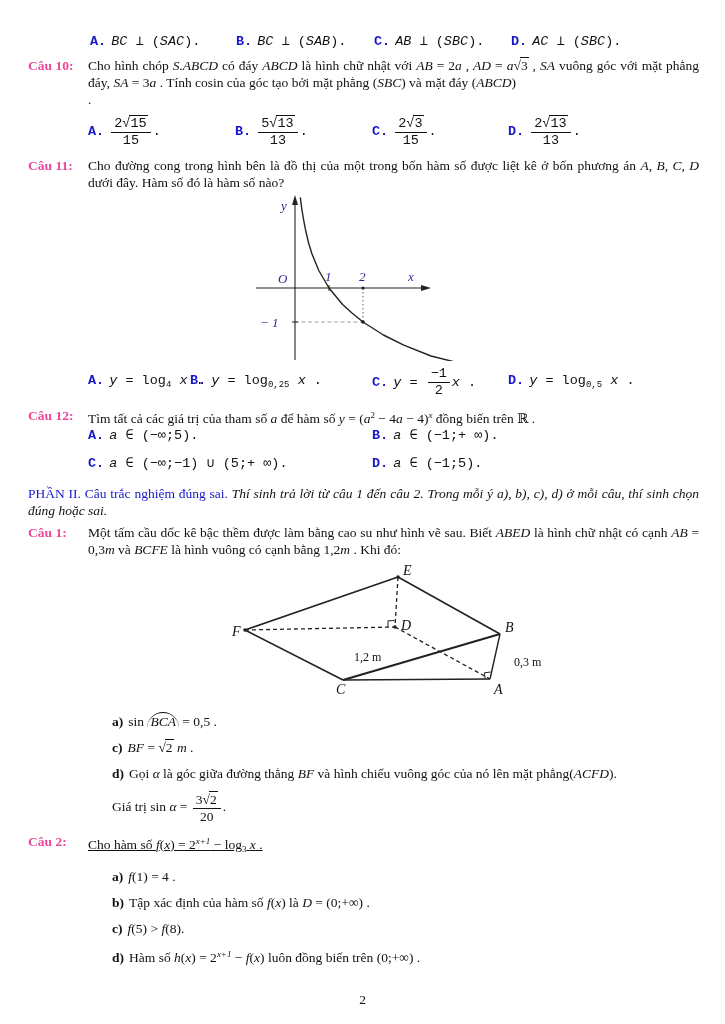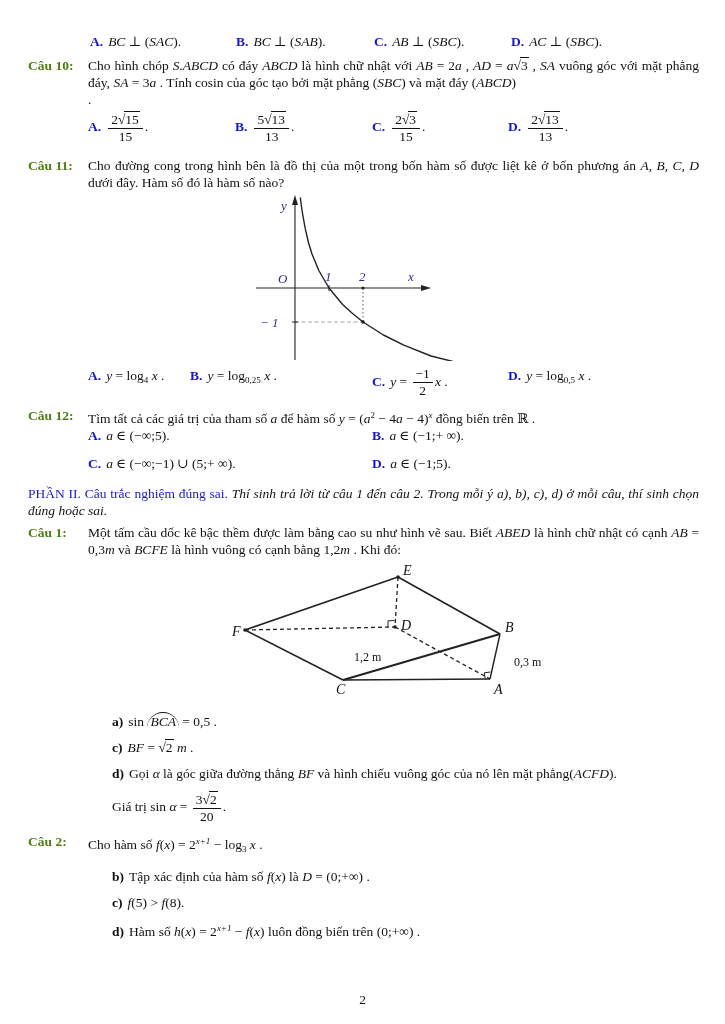--- a/index.html
+++ b/index.html
@@ -6,29 +6,29 @@
   .page{
     position:relative;
     width:725px;height:1024px;
     background:#fff;
     font-family:"Liberation Serif","DejaVu Serif",serif;
     font-size:13.5px;line-height:17px;color:#111;
     overflow:hidden;
   }
   .accent{color:#1717c9;font-weight:normal;}
   .qblock{position:relative;padding-left:88px;padding-right:26px;}
-  .qlabel{position:absolute;left:28px;top:0;color:#4d7c0f;font-weight:bold;white-space:nowrap;}
+  .qlabel{position:absolute;left:28px;top:0;color:#ec4899;font-weight:bold;white-space:nowrap;}
   .qtext{text-align:justify;}
   .seg-i{font-style:italic;}
   .seg-sup{font-size:9px;vertical-align:5px;}
   .seg-supi{font-size:9px;vertical-align:5px;font-style:italic;}
   .seg-sub{font-size:9px;vertical-align:-3px;}
   .seg-q{display:inline-block;border-top:1px solid #111;line-height:15px;padding:0 1px;margin-left:-1px;}
   .seg-arc{font-style:italic;display:inline-block;border-top:1.2px solid #111;border-radius:70% 70% 0 0/130% 130% 0 0;padding:1px 3px 0 3px;line-height:15px;}
-  .optrow{display:flex;margin-left:88px;}
+  .optrow{display:flex;margin-left:88px;align-items:center;font-family:Liberation Mono, monospace;}
   .opt{white-space:nowrap;}
   .optL{color:#1717c9;font-weight:bold;margin-right:5px;}
   .frac{display:inline-block;vertical-align:middle;text-align:center;line-height:14px;margin:0 2px;}
   .frac .num{display:block;border-bottom:1px solid #111;padding:0 3px 1px 3px;}
   .frac .den{display:block;padding-top:1px;}
   .itemrow{margin-left:112px;margin-bottom:9px;}
   .itemL{font-weight:bold;margin-right:5px;}
   .graph-wrap{margin:2px 0 0 240px;}
   .figure-wrap{margin:4px 0 2px 228px;}
   .pagenum{position:absolute;bottom:16px;left:0;width:100%;text-align:center;}
@@ -152,24 +152,25 @@
     </svg>
   </div>
 
   <div style="margin-top:6px;">
     <div class="itemrow"><span class="itemL">a)</span><span><span>sin </span><span class="seg-arc">BCA</span><span> = 0,5 .</span></span></div>
     <div class="itemrow"><span class="itemL">c)</span><span><span class="seg-i">BF</span><span> = </span><span>√</span><span class="seg-q">2</span><span> </span><span class="seg-i">m</span><span> .</span></span></div>
     <div class="itemrow"><span class="itemL">d)</span><span><span>Gọi </span><span class="seg-i">α</span><span> là góc giữa đường thẳng </span><span class="seg-i">BF</span><span> và hình chiếu vuông góc của nó lên mặt phẳng(</span><span class="seg-i">ACFD</span><span>).</span></span></div>
     <div class="itemrow" style="margin-top:4px;"><span><span>Giá trị sin </span><span class="seg-i">α</span><span> = </span></span><span class="frac"><span class="num"><span>3</span><span>√</span><span class="seg-q">2</span></span><span class="den">20</span></span><span>.</span></div>
   </div>
 
-  <div class="qblock" style="margin-top:8px;">
+  <div class="qblock" style="margin-top:8px;text-decoration:underline;">
     <span class="qlabel">Câu 2:</span>
     <div class="qtext"><span>Cho hàm số </span><span class="seg-i">f</span><span>(</span><span class="seg-i">x</span><span>) = 2</span><span class="seg-supi">x+1</span><span> − log</span><span class="seg-sub">3</span><span> </span><span class="seg-i">x</span><span> .</span></div>
   </div>
   <div style="margin-top:10px;">
+    <div class="itemrow"><span class="itemL">a)</span><span><span class="seg-i">f</span><span>(1) = 4 .</span></span></div>
     <div class="itemrow"><span class="itemL">b)</span><span><span>Tập xác định của hàm số </span><span class="seg-i">f</span><span>(</span><span class="seg-i">x</span><span>) là </span><span class="seg-i">D</span><span> = (0;+∞) .</span></span></div>
     <div class="itemrow"><span class="itemL">c)</span><span><span class="seg-i">f</span><span>(5) &gt; </span><span class="seg-i">f</span><span>(8).</span></span></div>
     <div class="itemrow"><span class="itemL">d)</span><span><span>Hàm số </span><span class="seg-i">h</span><span>(</span><span class="seg-i">x</span><span>) = 2</span><span class="seg-supi">x+1</span><span> − </span><span class="seg-i">f</span><span>(</span><span class="seg-i">x</span><span>) luôn đồng biến trên (0;+∞) .</span></span></div>
   </div>
 
   <div class="pagenum">2</div>
 </div>
 
 </body></html>

